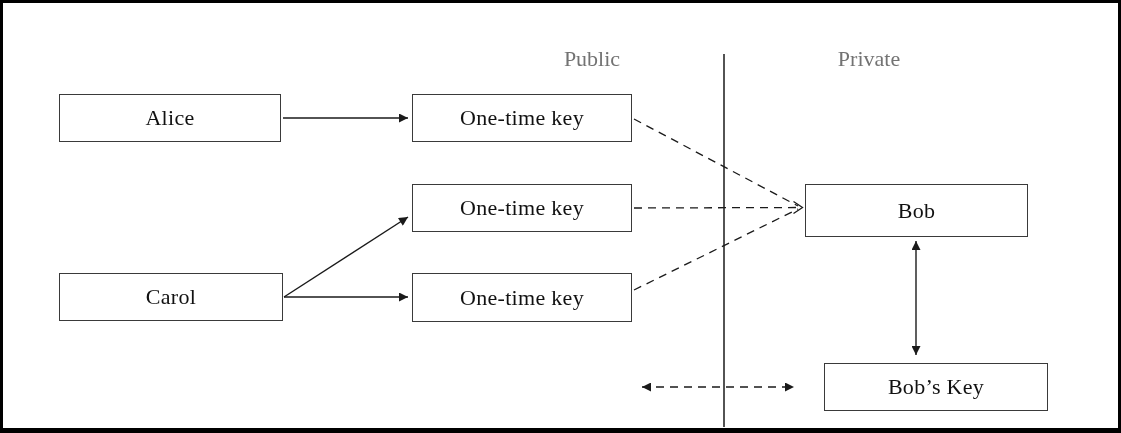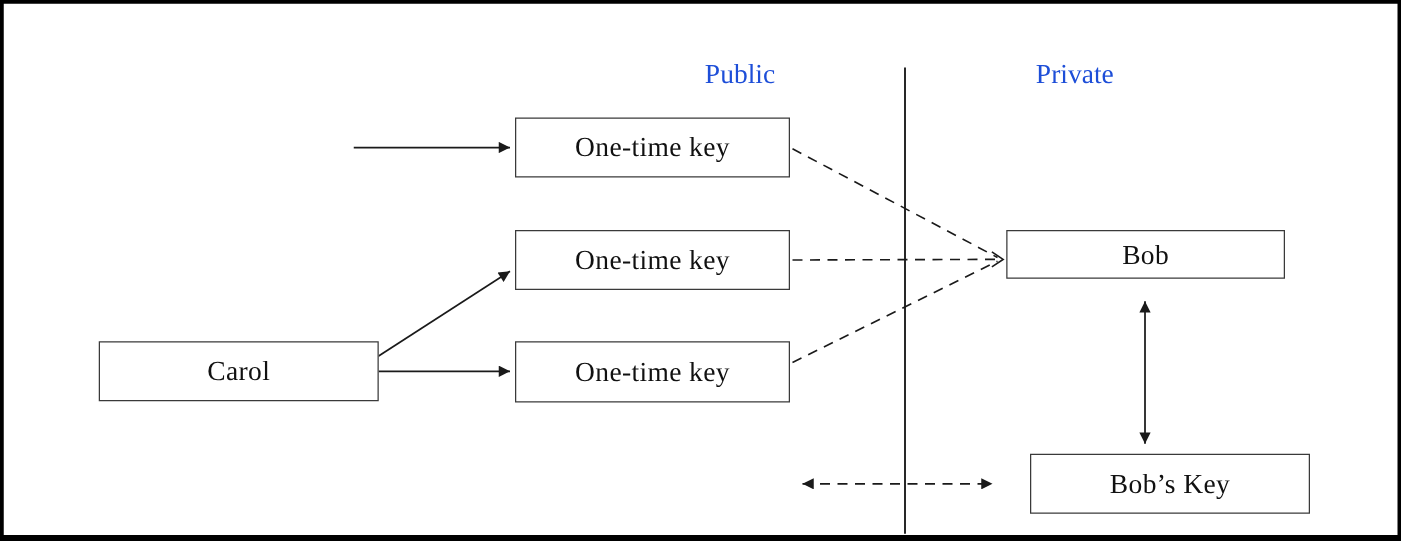--- a/index.html
+++ b/index.html
@@ -33,35 +33,35 @@
     display: flex;
     align-items: center;
     justify-content: center;
     font-size: 22px;
     color: #111111;
     letter-spacing: 0.3px;
   }
   .region-label {
     position: absolute;
     font-size: 22px;
-    color: #1d4ed8;
+    color: #737373;
     text-align: center;
     width: 120px;
   }
   
   #node-alice        { left: 56px;  top: 91px;  width: 222px; height: 48px; }
   #node-otk1         { left: 409px; top: 91px;  width: 220px; height: 48px; }
   #node-otk2         { left: 409px; top: 181px; width: 220px; height: 48px; }
-  #node-carol        { left: 56px;  top: 270px; width: 224px; height: 48px; margin-left: 20px; }
+  #node-carol        { left: 56px;  top: 270px; width: 224px; height: 48px; }
   #node-otk3         { left: 409px; top: 270px; width: 220px; height: 49px; }
   #node-bobs-address { left: 409px; top: 361px; width: 220px; height: 46px; }
-  #node-bob          { left: 802px; top: 181px; width: 223px; height: 39px; }
+  #node-bob          { left: 802px; top: 181px; width: 223px; height: 53px; }
   #node-bobs-key     { left: 801px; top: 360px; width: 224px; height: 48px; margin-left: 20px; }
   #label-public      { left: 529px; top: 43px; }
-  #label-private     { left: 768px; top: 43px; text-align: right; }
+  #label-private     { left: 806px; top: 43px; }
 </style>
 </head>
 <body>
 
 <div id="canvas">
 
   <svg class="edges-svg" viewBox="0 0 1115 425" xmlns="http://www.w3.org/2000/svg">
     <defs>
       <marker id="arrowFilled" viewBox="0 0 10 10" refX="10" refY="5" markerWidth="11" markerHeight="9" markerUnits="userSpaceOnUse" orient="auto-start-reverse">
         <path d="M0,0 L10,5 L0,10 z" fill="#1a1a1a"></path>
@@ -82,20 +82,23 @@
     <polyline points="790.5,198.5 799.5,204.5 790.5,210.5" fill="none" stroke="#1a1a1a" stroke-width="1.3"></polyline>
 
     <line x1="913" y1="238" x2="913" y2="352" stroke="#1a1a1a" stroke-width="1.4" marker-start="url(#arrowFilled)" marker-end="url(#arrowFilled)"></line>
 
     <line x1="639" y1="384" x2="791" y2="384" stroke="#1a1a1a" stroke-width="1.4" stroke-dasharray="8 6" marker-start="url(#arrowFilled)" marker-end="url(#arrowFilled)"></line>
   </svg>
 
   <div id="label-public" class="region-label">Public</div>
   <div id="label-private" class="region-label">Private</div>
 
+  <div id="node-alice" class="node">
+    <span>Alice</span>
+  </div>
   <div id="node-otk1" class="node">
     <span>One-time key</span>
   </div>
   <div id="node-otk2" class="node">
     <span>One-time key</span>
   </div>
   <div id="node-carol" class="node">
     <span>Carol</span>
   </div>
   <div id="node-otk3" class="node">

